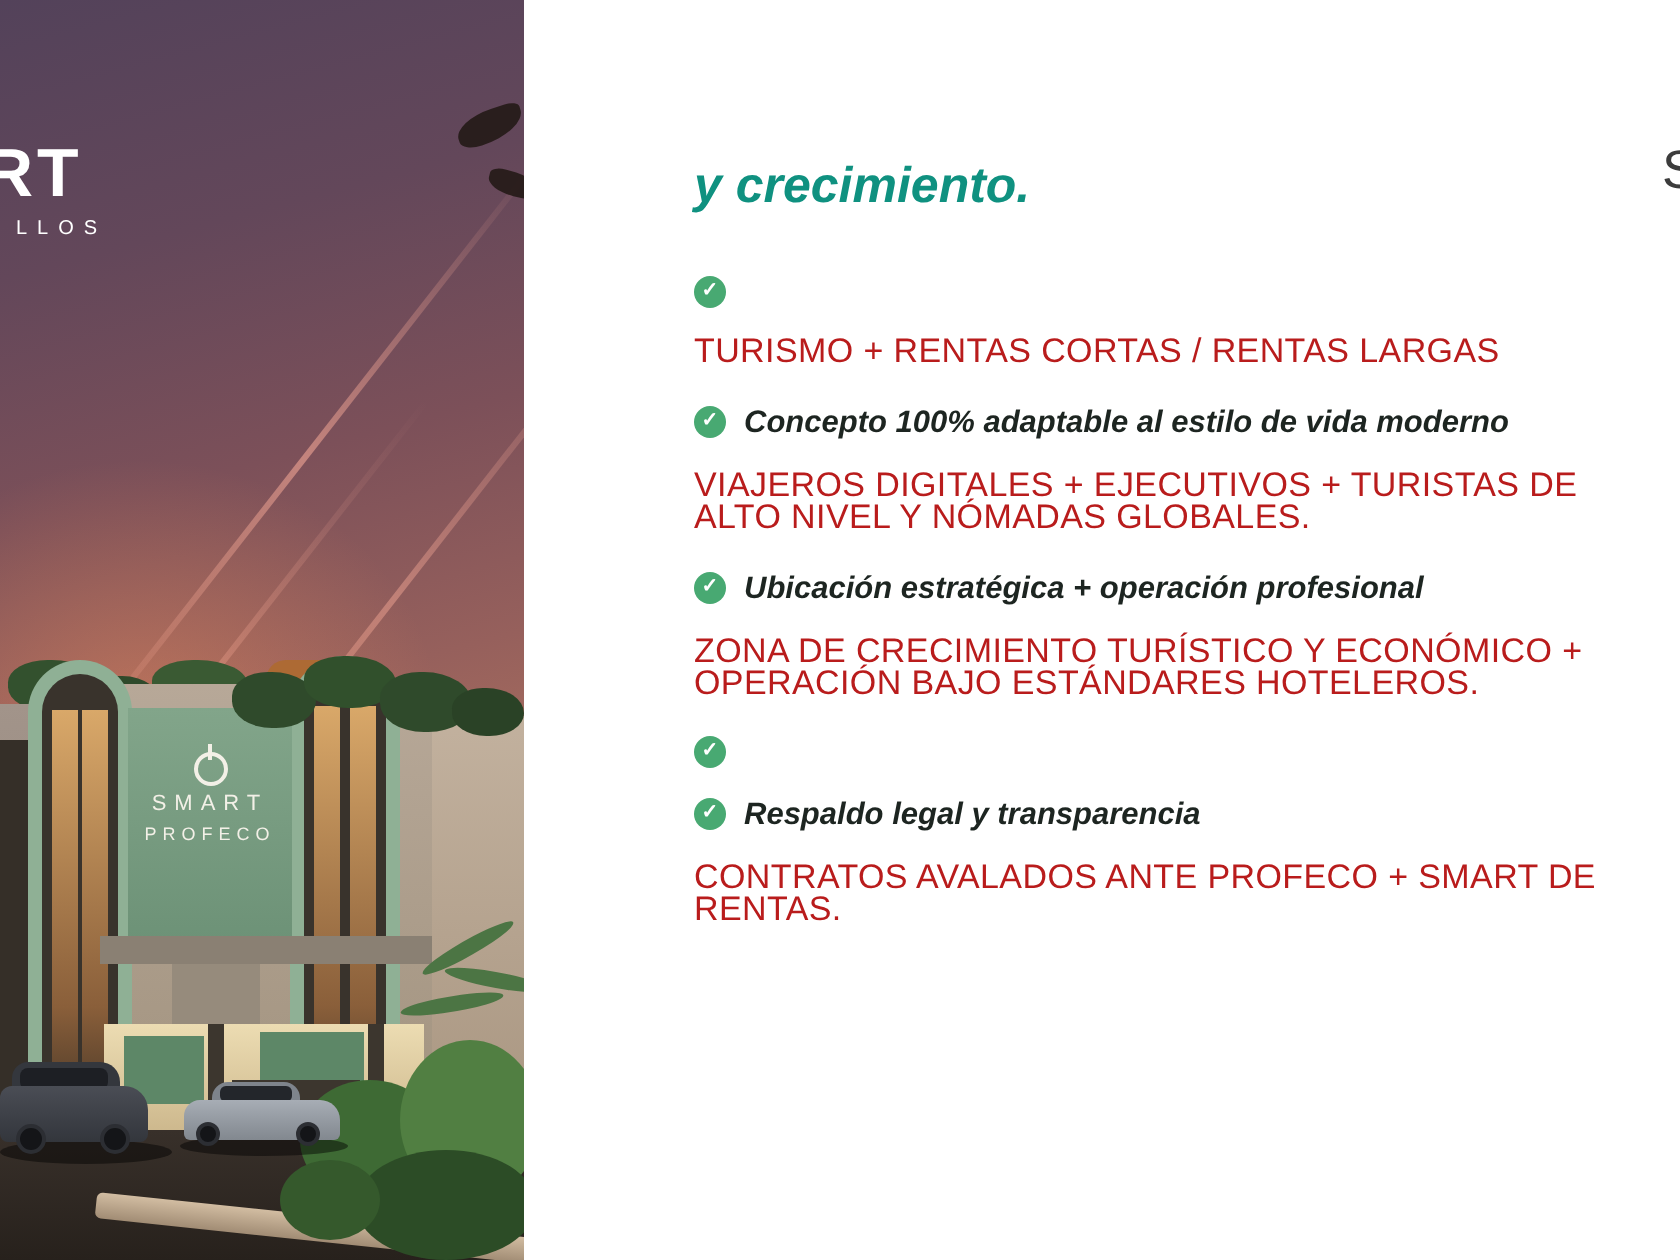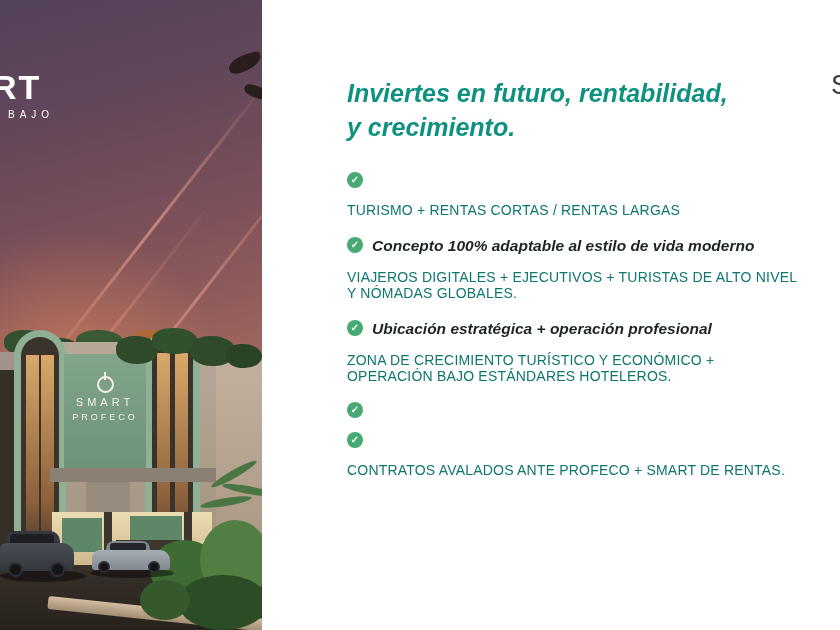--- a/index.html
+++ b/index.html
@@ -123,40 +123,40 @@
   .title-row { display:flex; align-items:center; gap:9px; margin-bottom:14px; }
   .check {
     flex:0 0 auto; width:16px; height:16px; border-radius:50%;
     background:#48a972; color:#fff; font-size:10px; font-weight:bold;
     line-height:16px; text-align:center; font-style:normal;
   }
   .b-title {
     color:#1d2521; font-weight:bold; font-style:italic; font-size:15.5px; line-height:19px;
   }
   .detail {
-    color:#0f766e; font-size:14px; line-height:16.5px; letter-spacing:.2px;
+    color:#b91c1c; font-size:17px; line-height:16.5px; letter-spacing:.2px;
     margin-bottom:17px;
   }
   .group:nth-child(4) .detail { text-align:justify; }
 </style>
 </head>
 <body>
 
 <div class="photo">
   <div class="sky"></div>
   <div class="sky-glow"></div>
   <div class="contrail c1"></div>
   <div class="contrail c2"></div>
   <div class="contrail c3"></div>
   <div class="palm-sil p1"></div>
   <div class="palm-sil p2"></div>
 
   <div class="logo">
     <span class="logo-rt">RT</span>
-    <span class="logo-llos">BAJO</span>
+    <span class="logo-llos">LLOS</span>
   </div>
 
   <div class="roof-orange"></div>
   <div class="plant pl1"></div>
   <div class="plant pl2"></div>
   <div class="plant pl3"></div>
   <div class="wall-left"></div>
   <div class="wall-right"></div>
   <div class="wall-main"></div>
   <div class="side-win"></div>
@@ -219,21 +219,20 @@
   <div class="wheel w1"></div>
   <div class="wheel w2"></div>
   <div class="wheel w3"></div>
   <div class="wheel w4"></div>
 </div>
 
 <div class="corner-letter">S</div>
 
 <div class="content">
   <h1 class="headline">
-    <span>Inviertes en futuro, rentabilidad,</span>
     <span>y crecimiento.</span>
   </h1>
 
   <div class="groups">
     <div class="group">
       <div class="title-row">
         <span class="check">✓</span>
       </div>
       <p class="detail">TURISMO + RENTAS CORTAS / RENTAS LARGAS</p>
     </div>
@@ -256,17 +255,18 @@
 
     <div class="group">
       <div class="title-row">
         <span class="check">✓</span>
       </div>
     </div>
 
     <div class="group">
       <div class="title-row">
         <span class="check">✓</span>
+        <span class="b-title">Respaldo legal y transparencia</span>
       </div>
       <p class="detail">CONTRATOS AVALADOS ANTE PROFECO + SMART DE RENTAS.</p>
     </div>
   </div>
 </div>
 
 </body></html>

